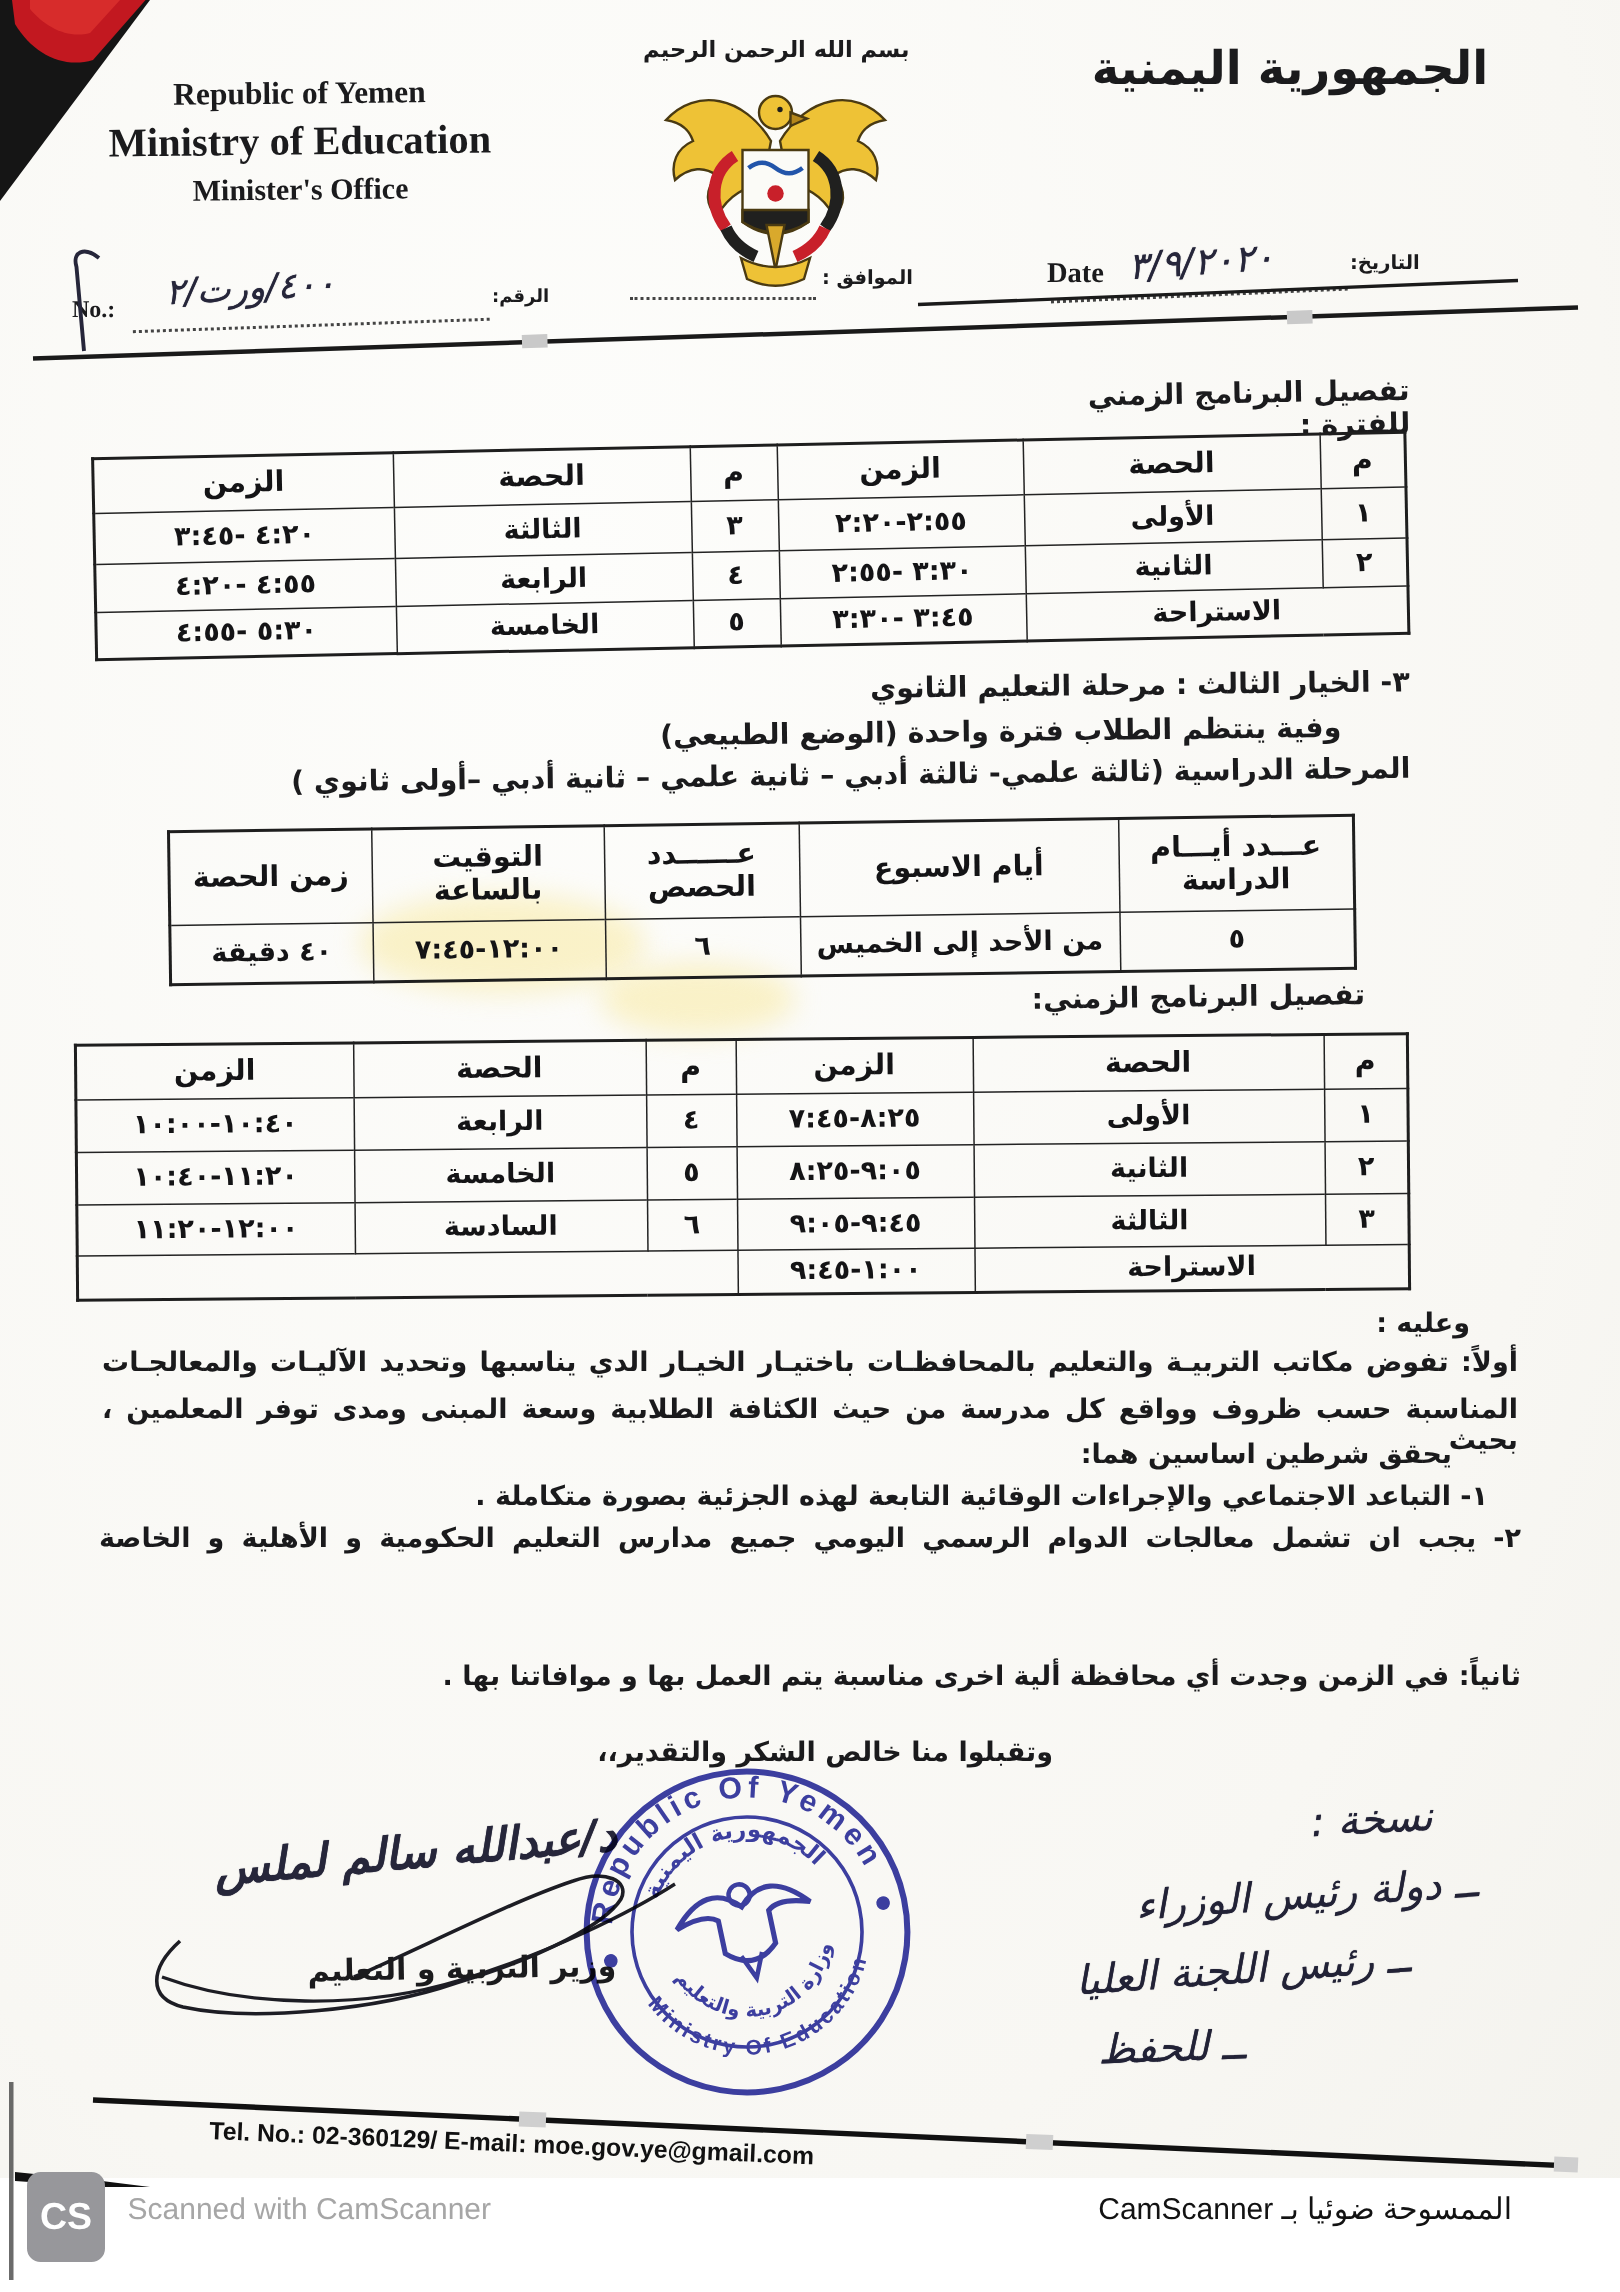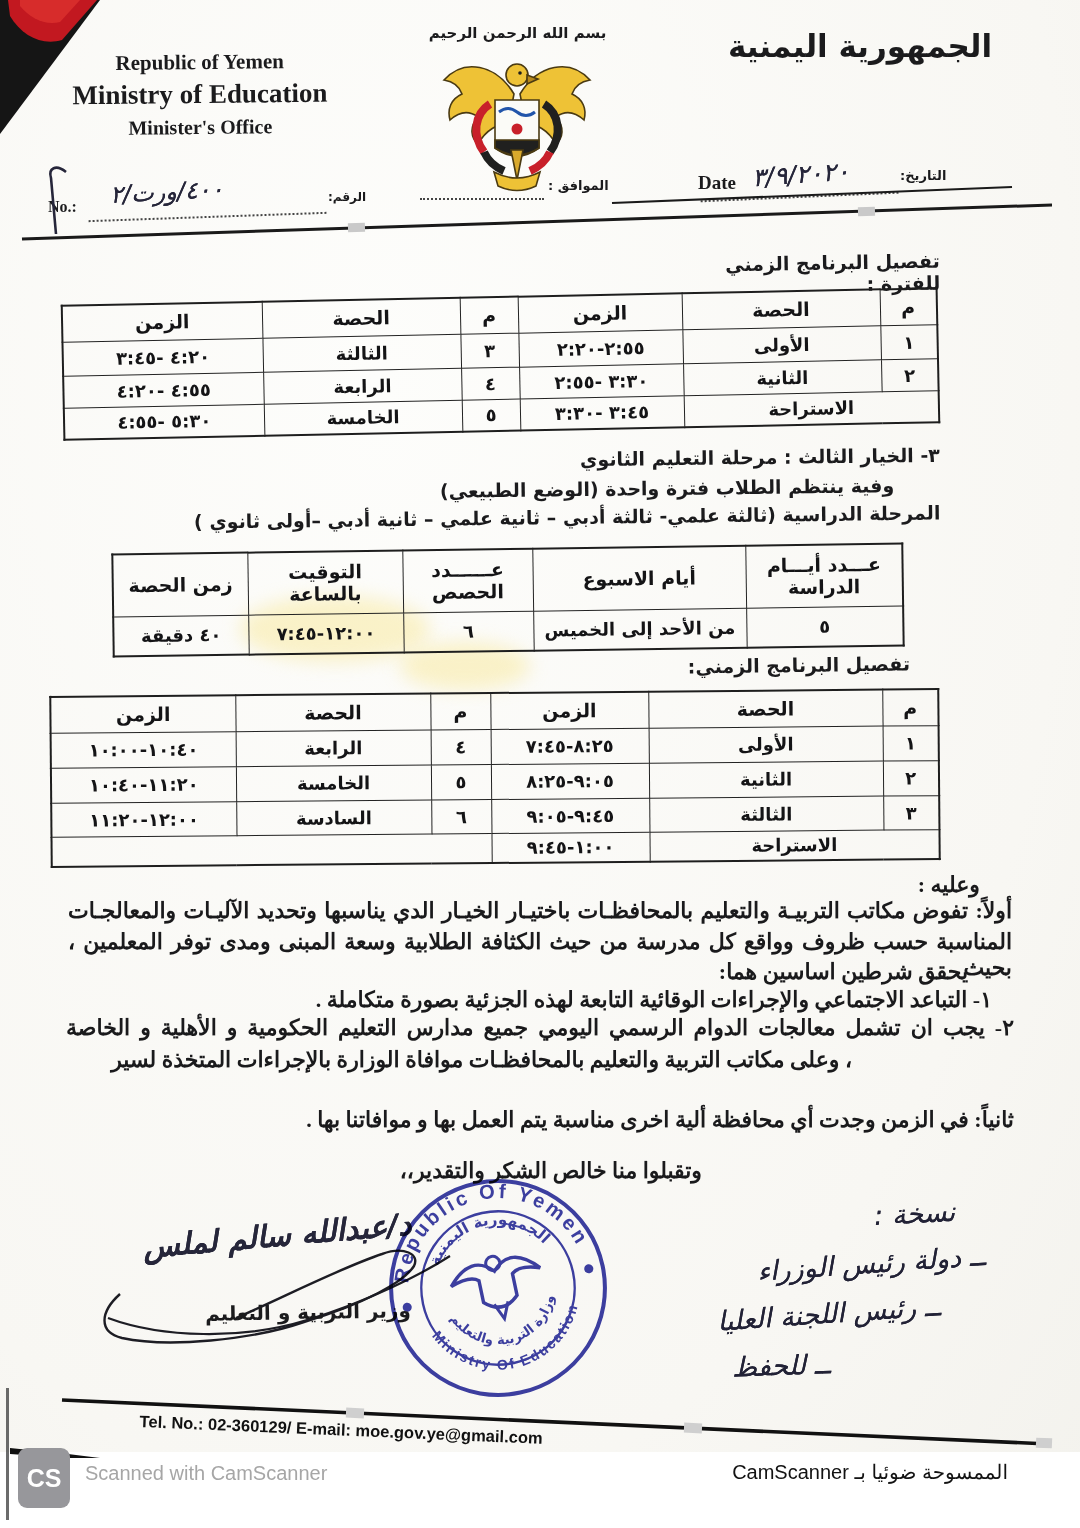--- a/index.html
+++ b/index.html
@@ -30,22 +30,22 @@
   .tbl{border-collapse:collapse;table-layout:fixed;direction:rtl;
     font-family:"DejaVu Sans",sans-serif;color:#141416;}
   .tbl th,.tbl td{border:1.8px solid #232323;text-align:center;padding:1px 3px;
     font-weight:bold;overflow:hidden;}
   .tbl{border:2.6px solid #1e1e1e;}
   .tbl th{font-size:19px;}
   .tbl td{font-size:18px;}
   .time{direction:ltr;}
   .artitle{font-size:19px;font-weight:bold;direction:rtl;}
   
-  .par-line{position:absolute;direction:rtl;text-align:right;font-size:22px;
-    font-weight:bold;color:#1a1a1c;white-space:nowrap;font-family:Liberation Serif, serif;}
+  .par-line{position:absolute;direction:rtl;text-align:right;font-size:18px;
+    font-weight:bold;color:#1a1a1c;white-space:nowrap;}
   .fill{white-space:normal;text-align:justify;text-align-last:justify;}
   
   .copy{position:absolute;direction:rtl;font-size:27px;color:#222236;
     font-style:italic;font-weight:500;white-space:nowrap;text-shadow:0 0 .5px #222236;}
   
   .contact{font-family:"Liberation Sans",sans-serif;font-weight:bold;font-size:16.5px;
     color:#111;transform:rotate(2.4deg);transform-origin:left top;white-space:nowrap;}
   .cs-badge{left:18px;top:1448px;width:52px;height:60px;background:#97979b;
     border-radius:9px;color:#fff;font-family:"Liberation Sans",sans-serif;
     font-weight:bold;font-size:25px;display:flex;align-items:center;justify-content:center;}
@@ -254,21 +254,20 @@
     </tr>
   </tbody>
     </table>
 
   <div class="par-line" style="right:100px;top:872px">وعليه :</div>
   <div class="par-line fill" style="right:68px;top:898px;width:944px">أولاً: تفوض مكاتب التربيـة والتعليم بالمحافظـات باختيـار الخيـار الدي يناسبها وتحديد الآليـات والمعالجـات</div>
   <div class="par-line fill" style="right:68px;top:929px;width:944px">المناسبة حسب ظروف وواقع كل مدرسة من حيث الكثافة الطلابية وسعة المبنى ومدى توفر المعلمين ، بحيث</div>
   <div class="par-line" style="right:112px;top:959px">يحقق شرطين اساسين هما:</div>
   <div class="par-line" style="right:88px;top:987px">١- التباعد الاجتماعي والإجراءات الوقائية التابعة لهذه الجزئية بصورة متكاملة .</div>
   <div class="par-line fill" style="right:66px;top:1015px;width:948px">٢- يجب ان تشمل معالجات الدوام الرسمي اليومي جميع مدارس التعليم الحكومية و الأهلية و الخاصة</div>
-  <div class="par-line" style="right:228px;top:1047px">، وعلى مكاتب التربية والتعليم بالمحافظـات موافاة الوزارة بالإجراءات المتخذة لسير</div>
   <div class="par-line" style="right:66px;top:1107px">ثانياً: في الزمن وجدت أي محافظة ألية اخرى مناسبة يتم العمل بها و موافاتنا بها .</div>
   <div class="par-line" style="right:378px;top:1158px">وتقبلوا منا خالص الشكر والتقدير،،</div>
 
   <svg class="abs" style="left:92px;top:1216px" width="372" height="140" viewBox="0 0 372 140">
     <path d="M28,78 C8,96 6,116 30,122 C76,132 160,124 212,106 C272,88 312,66 322,50 C328,38 312,30 290,38 C248,52 186,84 144,102" fill="none" stroke="#1d1d24" stroke-width="2.4"></path>
     <path d="M16,102 C70,122 150,124 215,104 C275,86 330,58 358,40" fill="none" stroke="#1d1d24" stroke-width="2.2"></path>
   </svg>
   <div class="abs hand ar b" style="left:112px;top:1218px;width:330px;text-align:center;font-size:30px;transform:rotate(-5deg)">د/عبدالله سالم لملس</div>
   <div class="abs ar b" style="left:205px;top:1300px;font-size:20px;transform:rotate(-1deg)">وزير التربية و التعليم</div>
 

